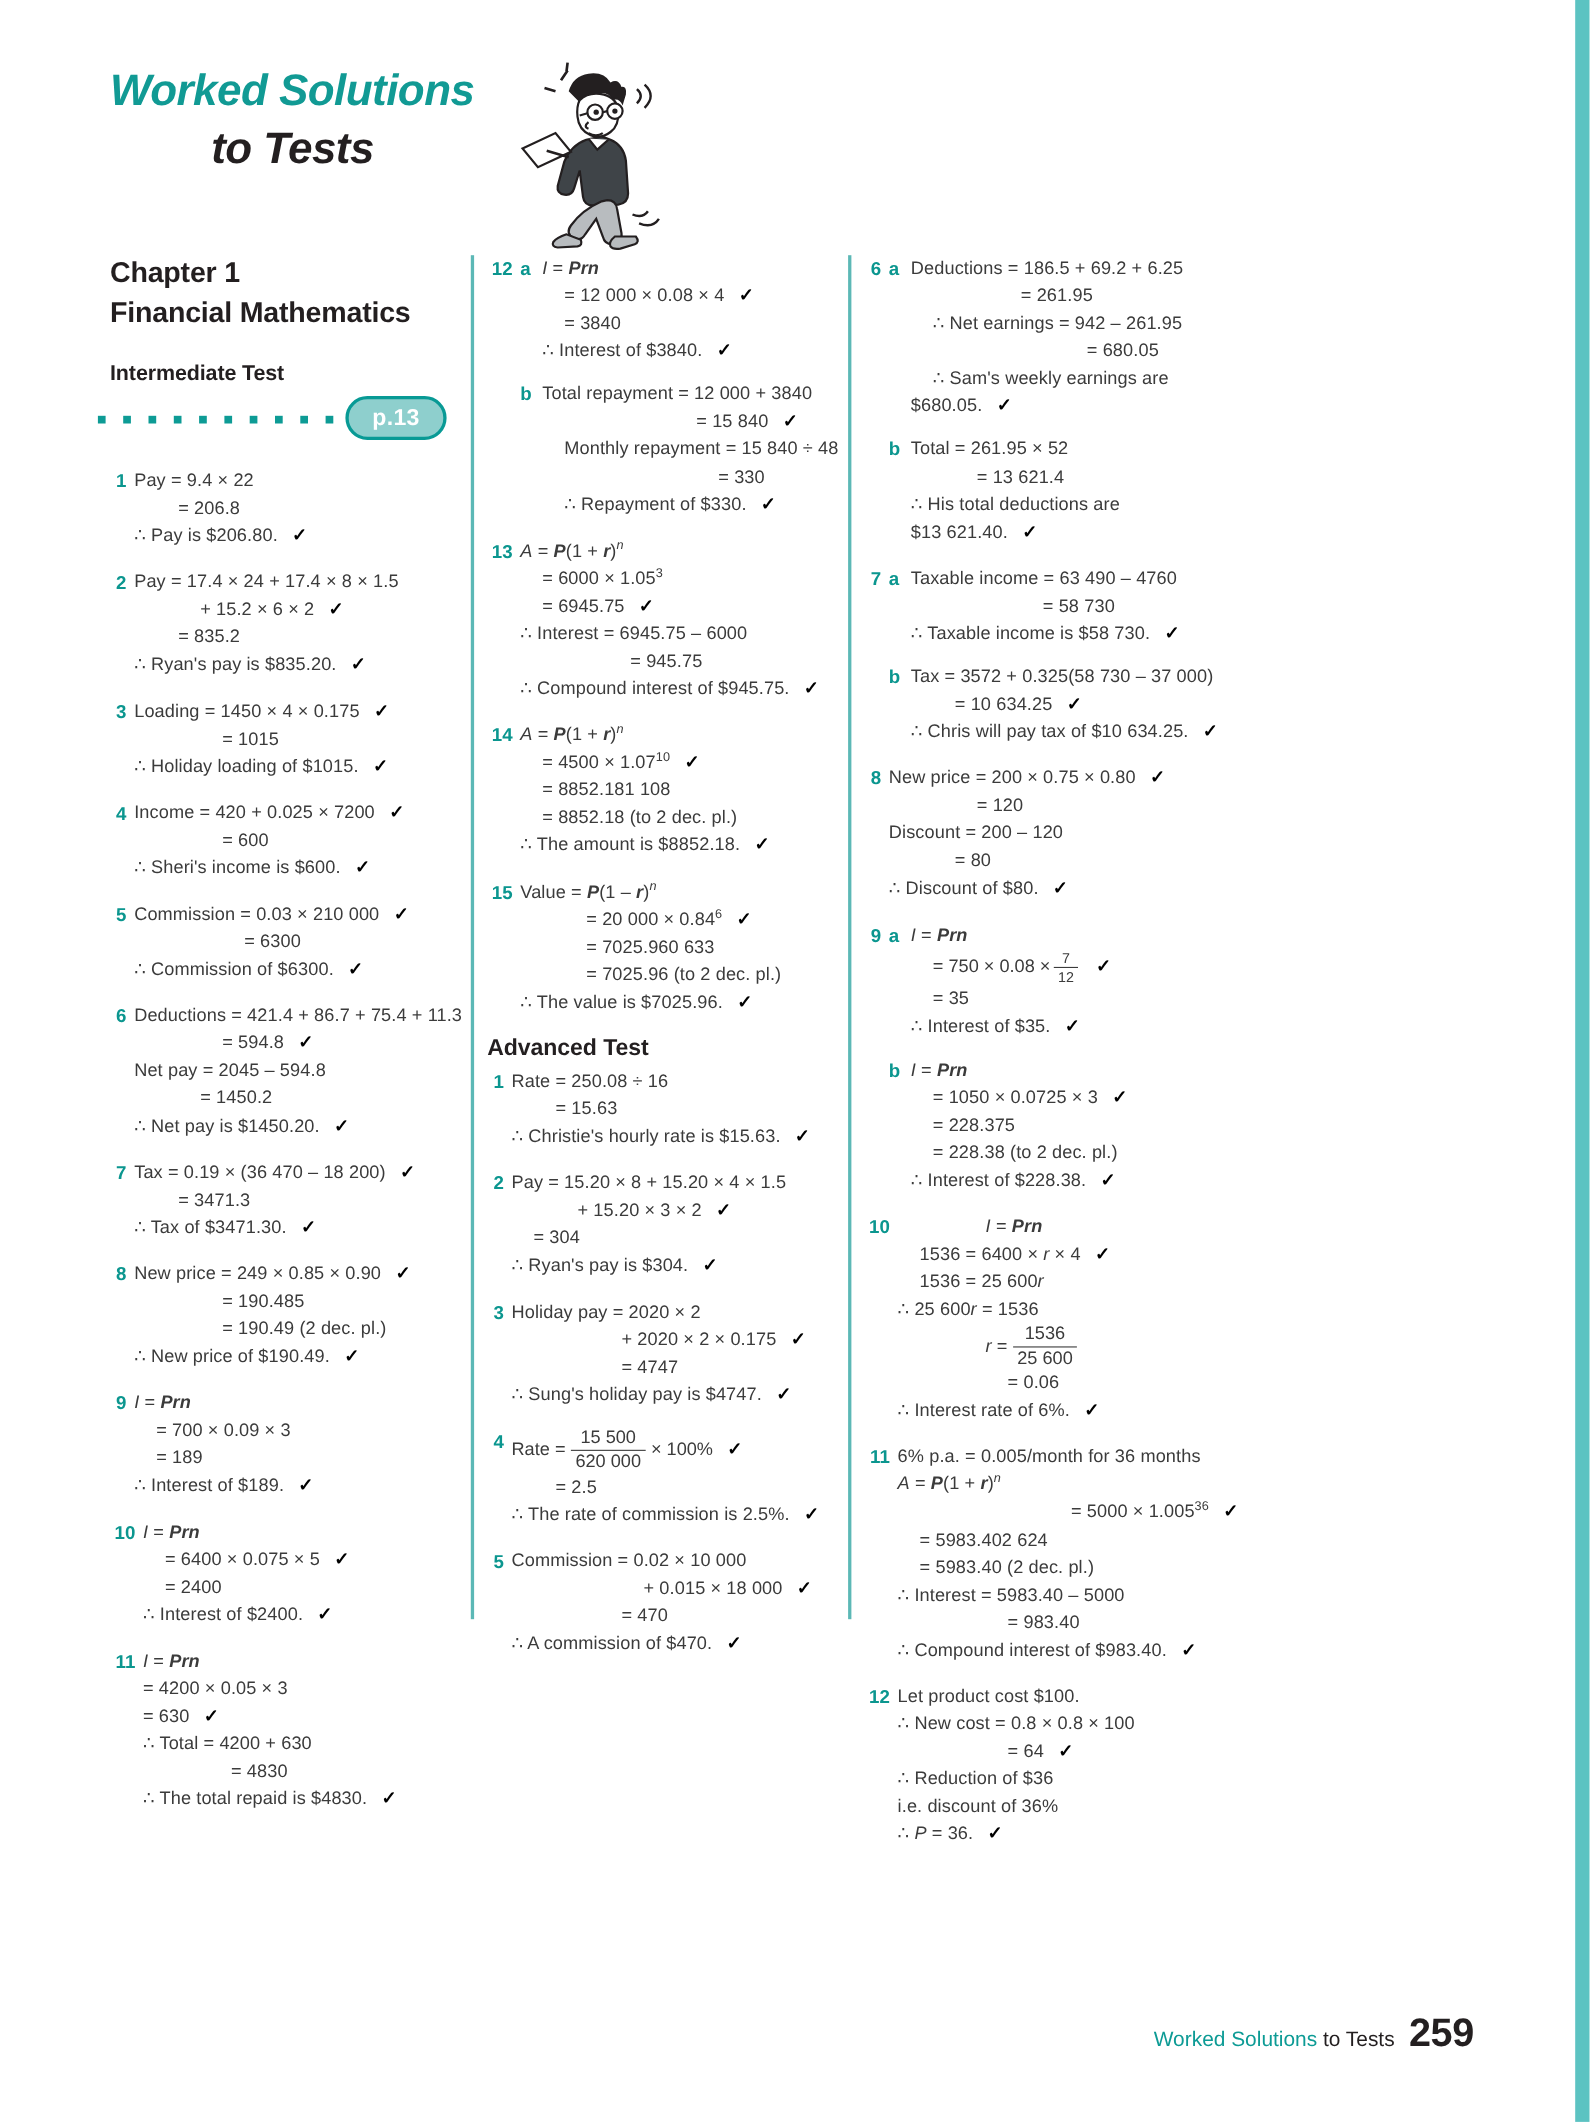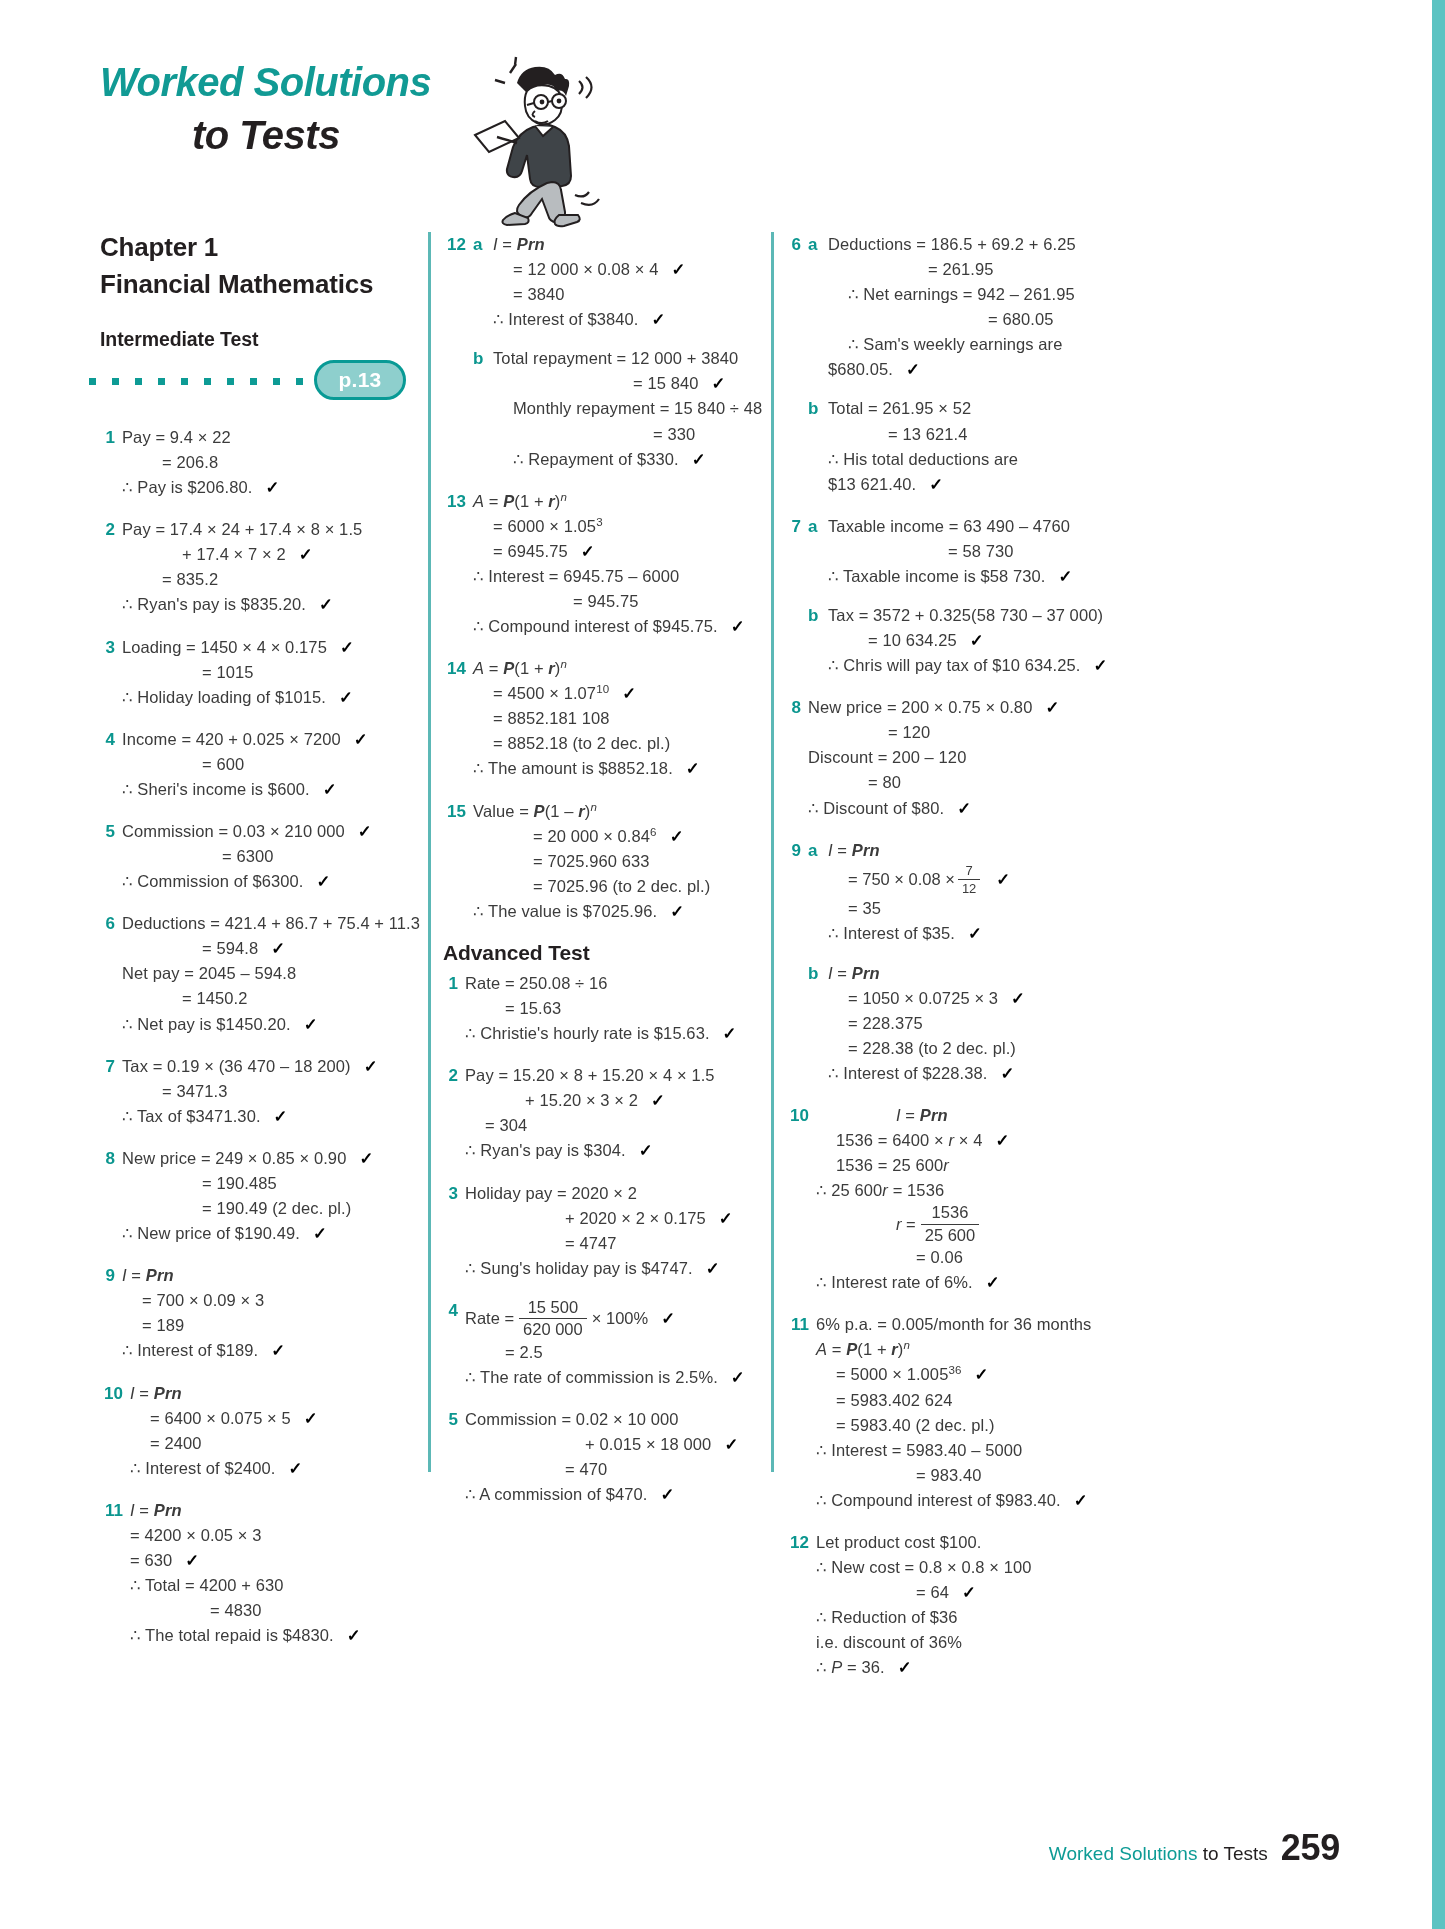--- a/index.html
+++ b/index.html
@@ -196,21 +196,21 @@
             <div class="body">
               <div class="line" style="padding-left: 0px;"><span>Pay = 9.4 × 22</span></div>
               <div class="line" style="padding-left: 40px;"><span>= 206.8</span></div>
               <div class="line" style="padding-left: 0px;"><span>∴ Pay is $206.80.</span><span class="tick">✓</span></div>
             </div>
           </div>
           <div class="item">
             <div class="num">2</div>
             <div class="body">
               <div class="line" style="padding-left: 0px;"><span>Pay = 17.4 × 24 + 17.4 × 8 × 1.5</span></div>
-              <div class="line" style="padding-left: 60px;"><span>+ 17.4 × 7 × 2</span><span class="tick">✓</span></div>
+              <div class="line" style="padding-left: 60px;"><span>+ 15.2 × 6 × 2</span><span class="tick">✓</span></div>
               <div class="line" style="padding-left: 40px;"><span>= 835.2</span></div>
               <div class="line" style="padding-left: 0px;"><span>∴ Ryan's pay is $835.20.</span><span class="tick">✓</span></div>
             </div>
           </div>
           <div class="item">
             <div class="num">3</div>
             <div class="body">
               <div class="line" style="padding-left: 0px;"><span>Loading = 1450 × 4 × 0.175</span><span class="tick">✓</span></div>
               <div class="line" style="padding-left: 80px;"><span>= 1015</span></div>
               <div class="line" style="padding-left: 0px;"><span>∴ Holiday loading of $1015.</span><span class="tick">✓</span></div>
@@ -510,21 +510,21 @@
               </div>
               <div class="line" style="padding-left: 100px;"><span>= 0.06</span></div>
               <div class="line" style="padding-left: 0px;"><span>∴ Interest rate of 6%.</span><span class="tick">✓</span></div>
             </div>
           </div>
           <div class="item">
             <div class="num wide">11</div>
             <div class="body">
               <div class="line" style="padding-left: 0px;"><span>6% p.a. = 0.005/month for 36 months</span></div>
               <div class="line" style="padding-left: 0px;"><span><em class="v">A</em> = <b class="v">P</b>(1 + <b class="v">r</b>)<sup><em class="v">n</em></sup></span></div>
-              <div class="line" style="padding-left: 20px;"><span>= 5000 × 1.005<sup>36</sup></span><span class="tick">✓</span></div>
+              <div class="line" style="padding-left: 20px; text-align: right;"><span>= 5000 × 1.005<sup>36</sup></span><span class="tick">✓</span></div>
               <div class="line" style="padding-left: 20px;"><span>= 5983.402 624</span></div>
               <div class="line" style="padding-left: 20px;"><span>= 5983.40 (2 dec. pl.)</span></div>
               <div class="line" style="padding-left: 0px;"><span>∴ Interest = 5983.40 – 5000</span></div>
               <div class="line" style="padding-left: 100px;"><span>= 983.40</span></div>
               <div class="line" style="padding-left: 0px;"><span>∴ Compound interest of $983.40.</span><span class="tick">✓</span></div>
             </div>
           </div>
           <div class="item">
             <div class="num wide">12</div>
             <div class="body">

